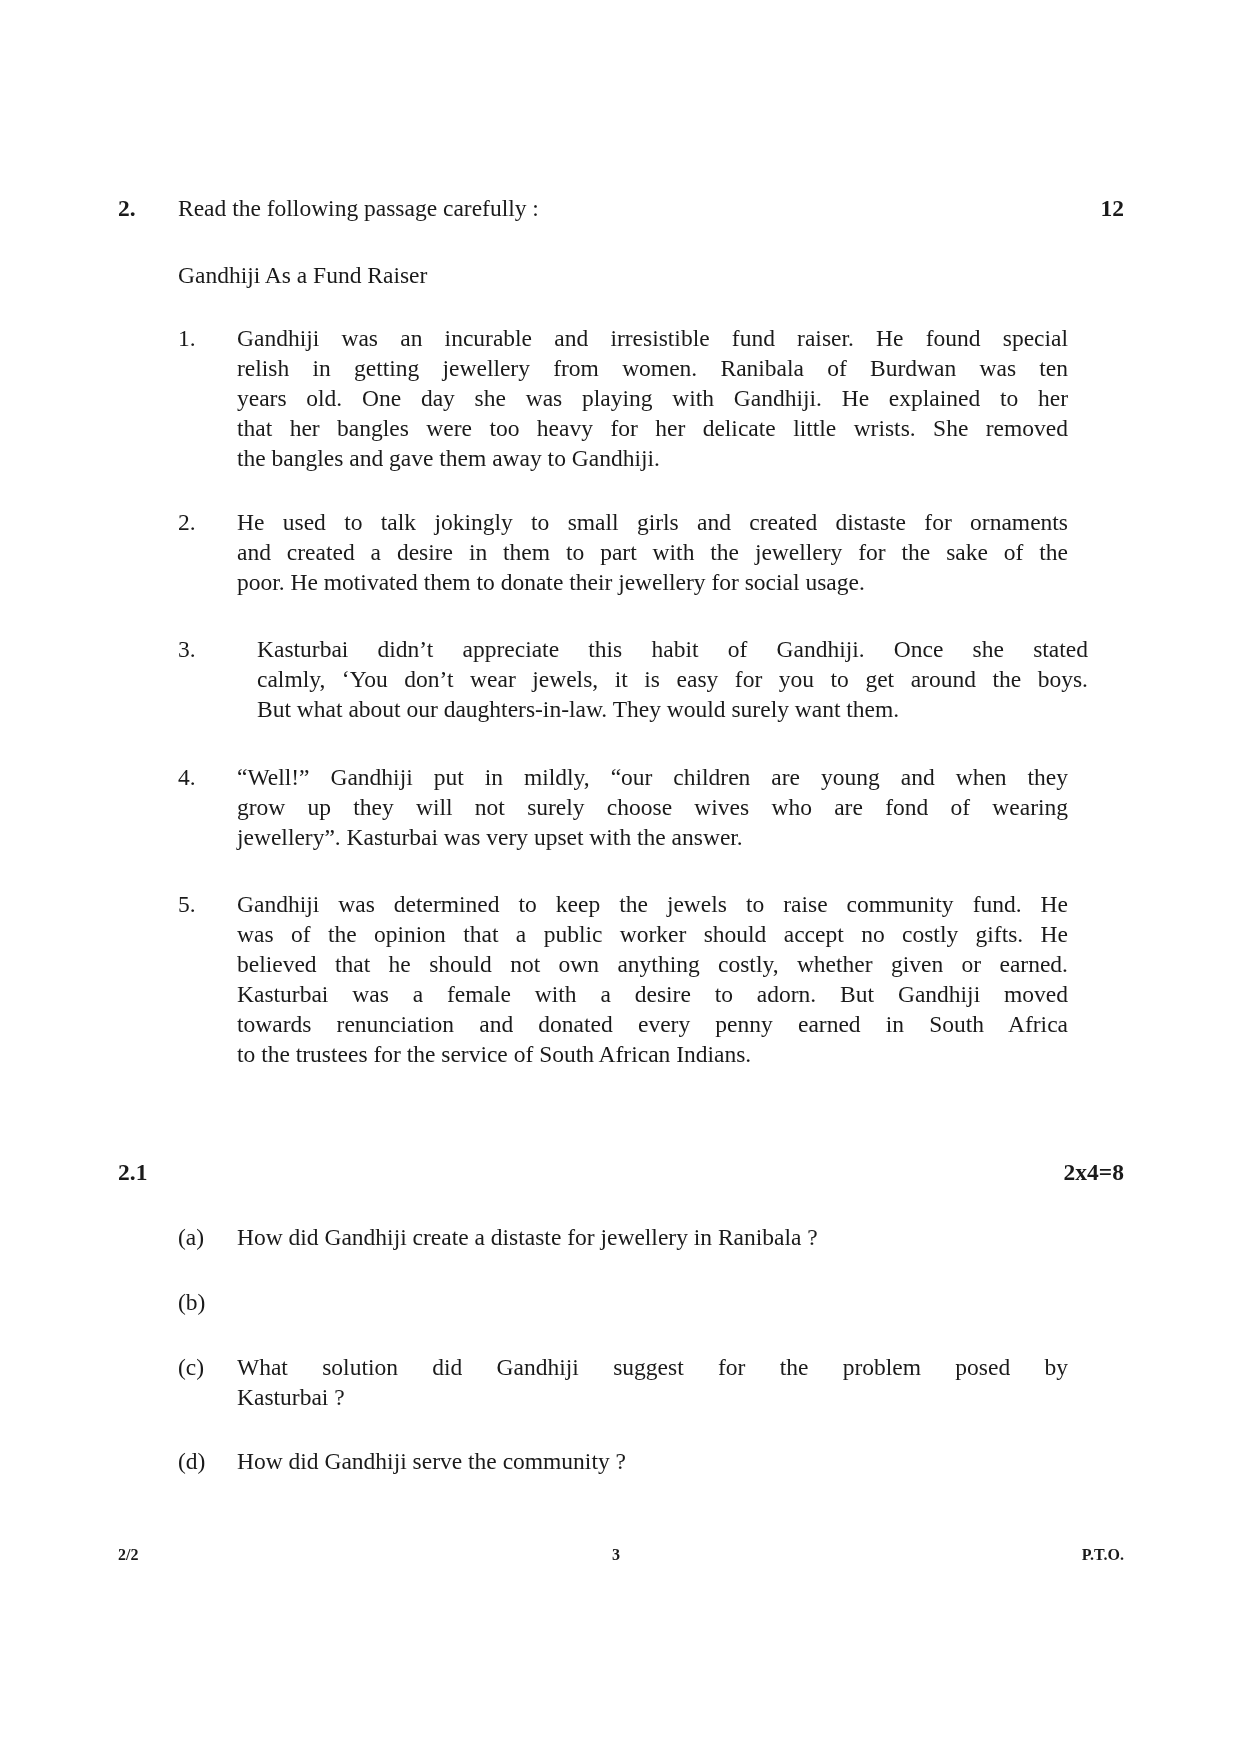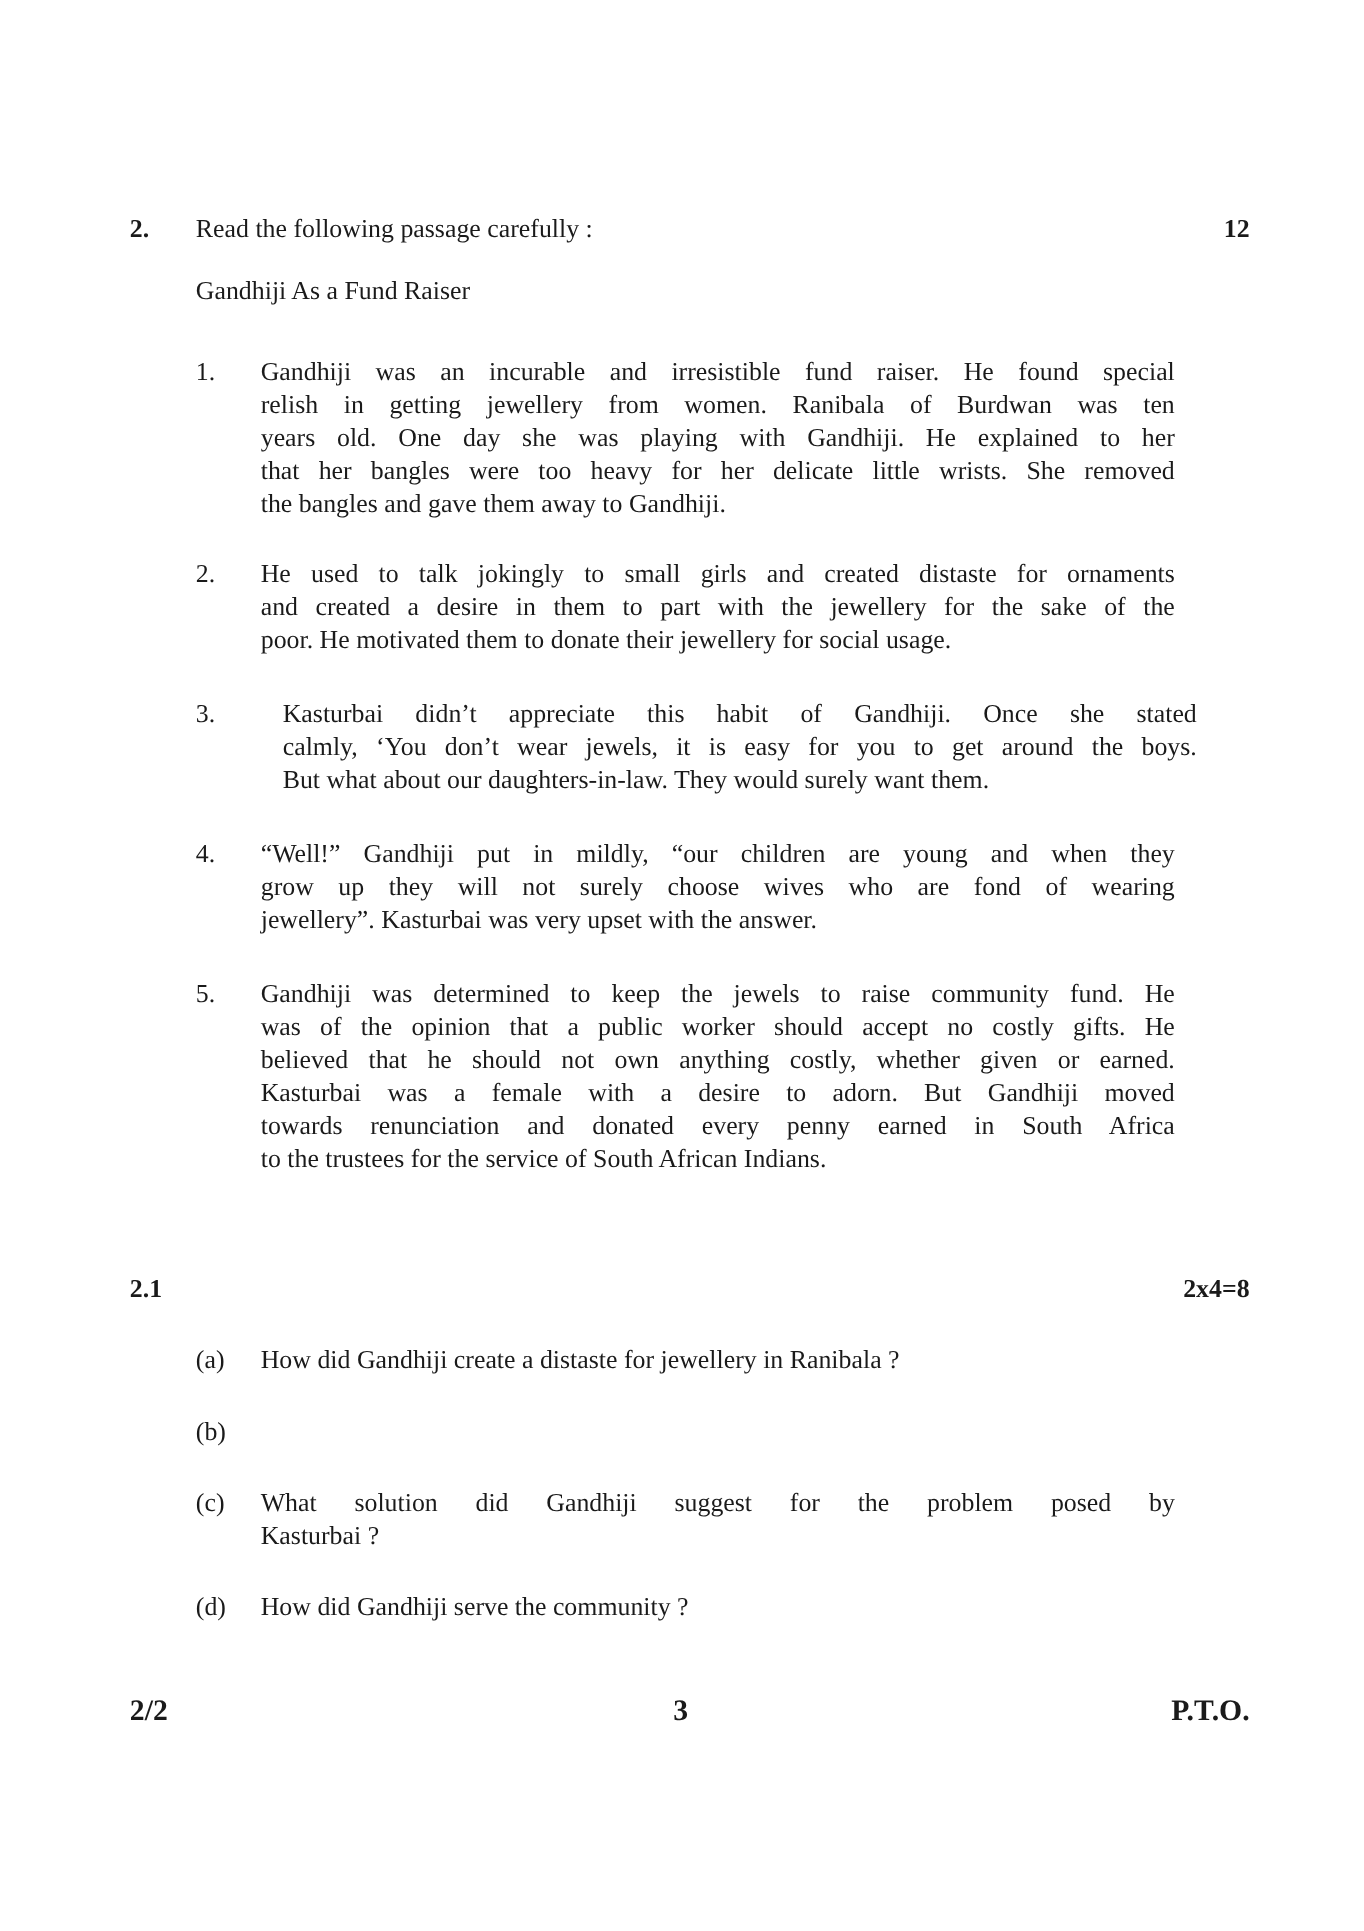--- a/index.html
+++ b/index.html
@@ -7,39 +7,39 @@
       width: 1240px; height: 1755px; position: relative; overflow: hidden;
       font-family: "DejaVu Serif", "Liberation Serif", serif;
       color: #1a1a1a;
     }
     .page { position: absolute; left: 0; top: 0; width: 1240px; height: 1755px; }
     .abs { position: absolute; }
     .bold { font-weight: bold; }
     .txt { font-family: "Liberation Serif", "DejaVu Serif", serif; font-size: 23.5px; line-height: 30px; }
     .qnum { left: 118px; }
     .qtext { left: 178px; text-align: right; }
-    .marks { right: 104px; text-align: right; }
+    .marks { right: 116px; text-align: right; }
     .para-num { left: 178px; width: 40px; }
     .para-text { left: 237px; width: 831px; text-align: justify; }
     .para-text .line { display: block; text-align: justify; text-align-last: justify; white-space: nowrap; }
     .para-text .line.last { text-align-last: left; }
     .sub-label { left: 178px; }
     .sub-text { left: 237px; width: 831px; }
-    .footer { top: 1540px; font-size: 27px; }
+    .footer { top: 1540px; font-size: 16px; }
   </style>
 </head>
 <body>
 
 <div class="page">
 
   <div class="abs txt bold qnum" style="top:193px;">2.</div>
   <div class="abs txt qtext" style="top:193px;">Read the following passage carefully :</div>
   <div class="abs txt bold marks" style="top:193px;">12</div>
 
-  <div class="abs txt qtext" style="top:250px;">Gandhiji As a Fund Raiser</div>
+  <div class="abs txt qtext" style="top:260px;">Gandhiji As a Fund Raiser</div>
 
   <div class="abs txt para-num" style="top:323px;">1.</div>
   <div class="abs txt para-text" style="top:323px;">
     <span class="line">Gandhiji was an incurable and irresistible fund raiser.  He found special</span>
     <span class="line">relish in getting jewellery from women.  Ranibala of Burdwan was ten</span>
     <span class="line">years old.  One day she was playing with Gandhiji.  He explained to her</span>
     <span class="line">that her bangles were too heavy for her delicate little wrists.  She removed</span>
     <span class="line last">the bangles and gave them away to Gandhiji.</span>
   </div>
 

